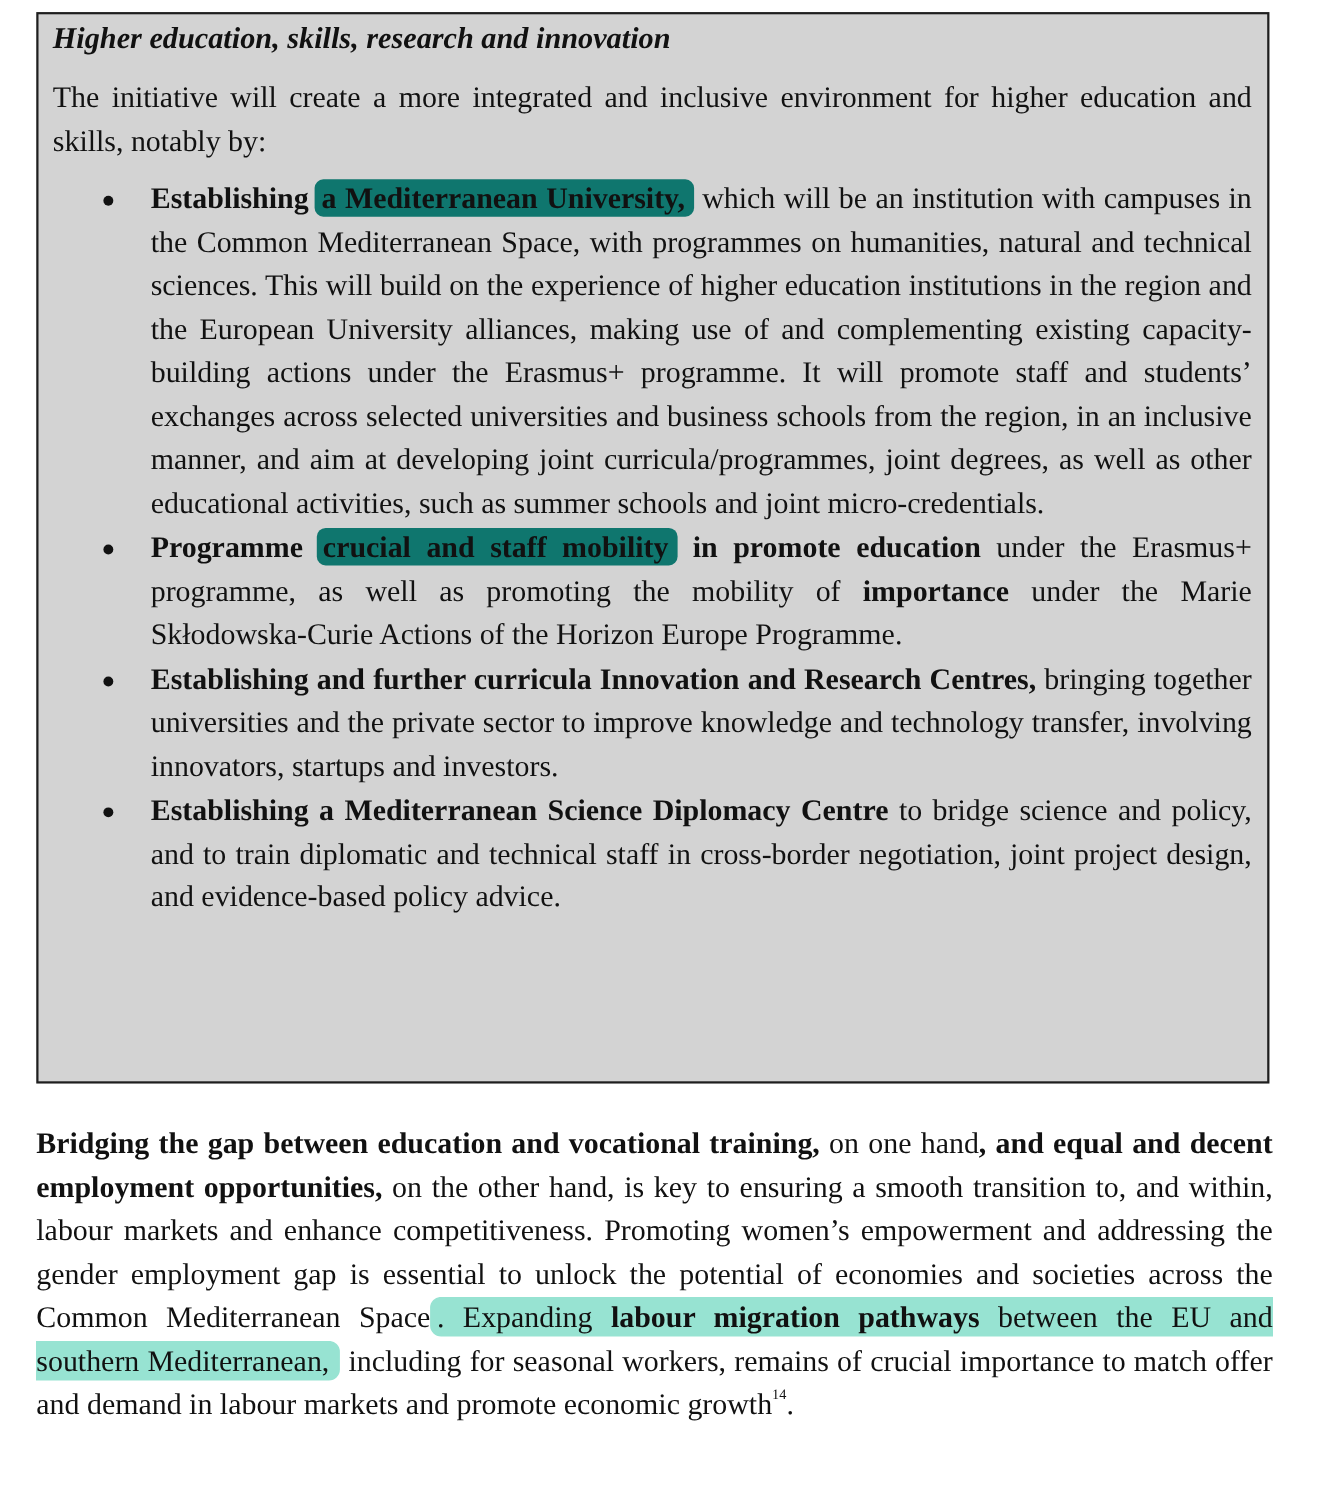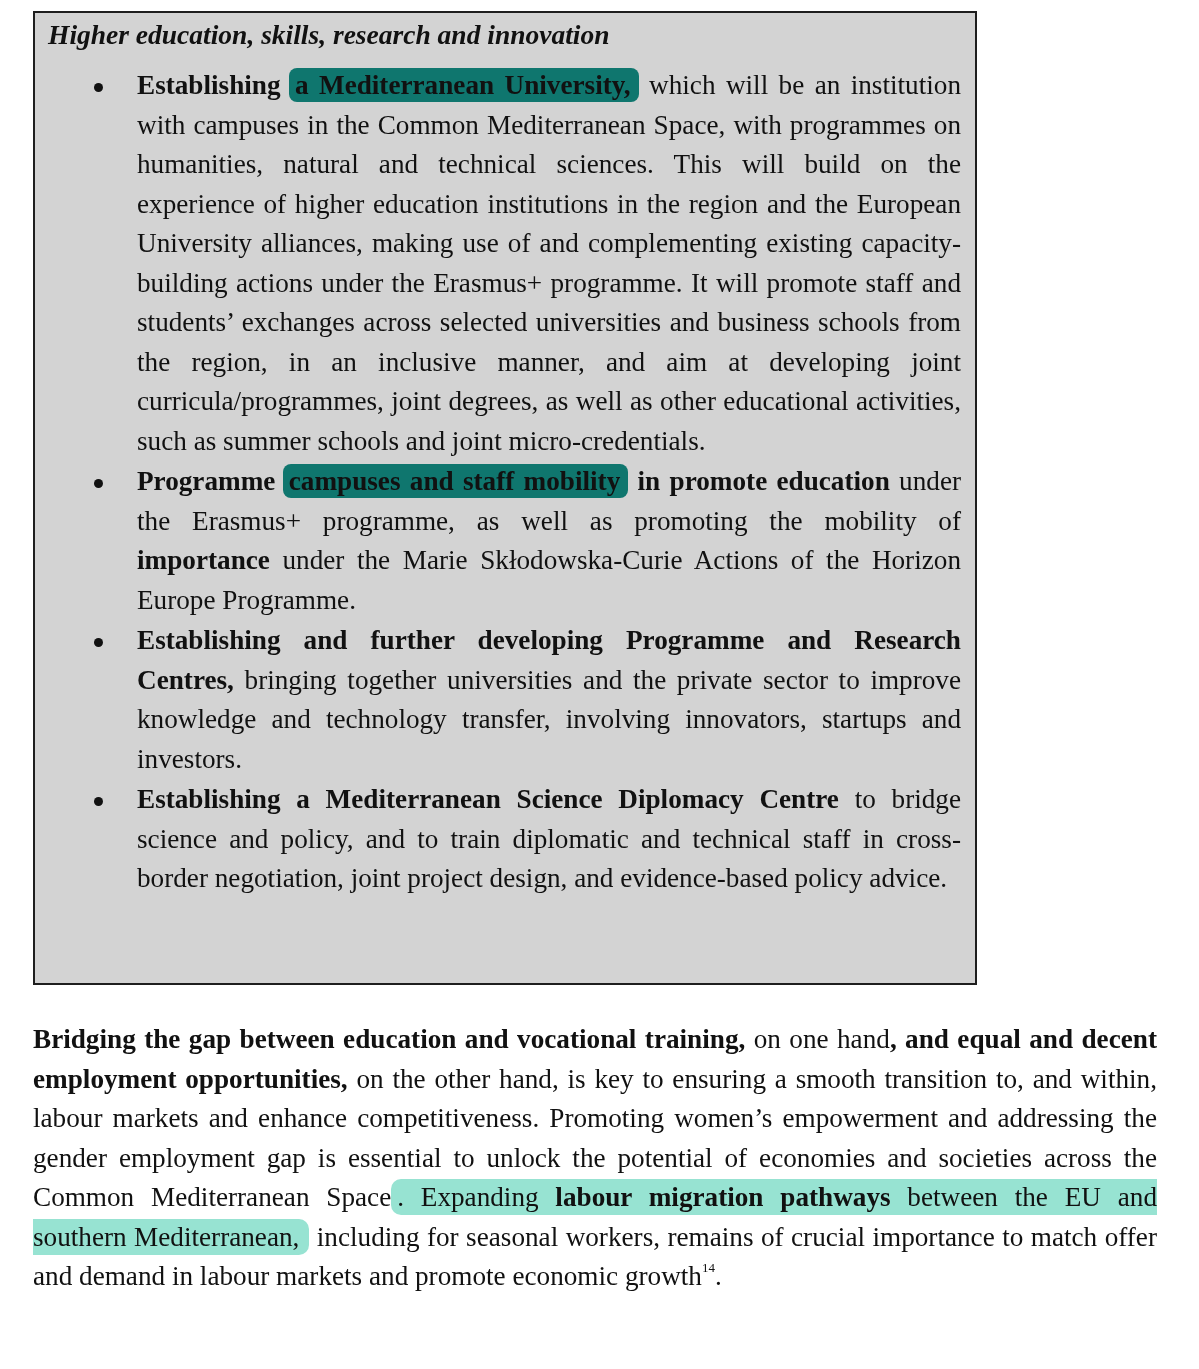--- a/index.html
+++ b/index.html
@@ -4,21 +4,21 @@
   <style>
     html, body { margin: 0; padding: 0; background: #ffffff; }
     body {
       width: 1199px; height: 1369px; position: relative; overflow: hidden;
       font-family: "Liberation Serif", "DejaVu Serif", serif;
       color: #111111;
       font-size: 27.2px;
     }
     .box {
       position: absolute; left: 33px; top: 11px;
-      width: 944px; height: 974px;
+      width: 1121px; height: 974px;
       background: #d3d3d3;
       border: 2px solid #1e1e1e;
       box-sizing: border-box;
       padding: 4px 14px 0 13px;
     }
     .box-title {
       font-style: italic; font-weight: bold;
       font-size: 27.5px; line-height: 36px;
       margin: 0;
     }
@@ -61,35 +61,36 @@
       text-align: justify;
       margin: 0;
     }
     sup { font-size: 13px; line-height: 0; vertical-align: 13px; }
   </style>
 </head>
 <body>
 
 <div class="box">
   <p class="box-title">Higher education, skills, research and innovation</p>
+  <p class="intro">The initiative will create a more integrated and inclusive environment for higher education and skills, notably by:</p>
   <ul class="bullets">
     <li>
       <span class="dot"></span>
       <b>Establishing</b>
       <b class="hl-in">a Mediterranean University,</b><span> which will be an institution with campuses in the Common Mediterranean Space, with programmes on humanities, natural and technical sciences. This will build on the experience of higher education institutions in the region and the European University alliances, making use of and complementing existing capacity-building actions under the Erasmus+ programme. It will promote staff and students’ exchanges across selected universities and business schools from the region, in an inclusive manner, and aim at developing joint curricula/programmes, joint degrees, as well as other educational activities, such as summer schools and joint micro-credentials.</span>
     </li>
     <li>
       <span class="dot"></span>
       <b>Programme</b>
-      <b class="hl-in">campuses and staff mobility</b>
+      <b class="hl-in">crucial and staff mobility</b>
       <b>in promote education</b><span> under the Erasmus+ programme, as well as promoting the mobility of </span><b>importance</b><span> under the Marie Skłodowska-Curie Actions of the Horizon Europe Programme.</span>
     </li>
     <li>
       <span class="dot"></span>
-      <b>Establishing and further developing Programme and Research Centres,</b><span> bringing together universities and the private sector to improve knowledge and technology transfer, involving innovators, startups and investors.</span>
+      <b>Establishing and further curricula Innovation and Research Centres,</b><span> bringing together universities and the private sector to improve knowledge and technology transfer, involving innovators, startups and investors.</span>
     </li>
     <li>
       <span class="dot"></span>
       <b>Establishing a Mediterranean Science Diplomacy Centre</b><span> to bridge science and policy, and to train diplomatic and technical staff in cross-border negotiation, joint project design, and evidence-based policy advice.</span>
     </li>
   </ul>
 </div>
 
 <p class="para"><b>Bridging the gap between education and vocational training,</b><span> on one hand</span><b>, and equal and decent employment opportunities,</b><span> on the other hand, is key to ensuring a smooth transition to, and within, labour markets and enhance competitiveness. Promoting women’s empowerment and addressing the gender employment gap is essential to unlock the potential of economies and societies across the Common Mediterranean Space</span><span class="hl-out"><span>. Expanding </span><b>labour migration pathways</b><span> between the EU and southern Mediterranean,</span></span><span> including for seasonal workers, remains of crucial importance to match offer and demand in labour markets and promote economic growth</span><sup>14</sup><span>.</span></p>
 

